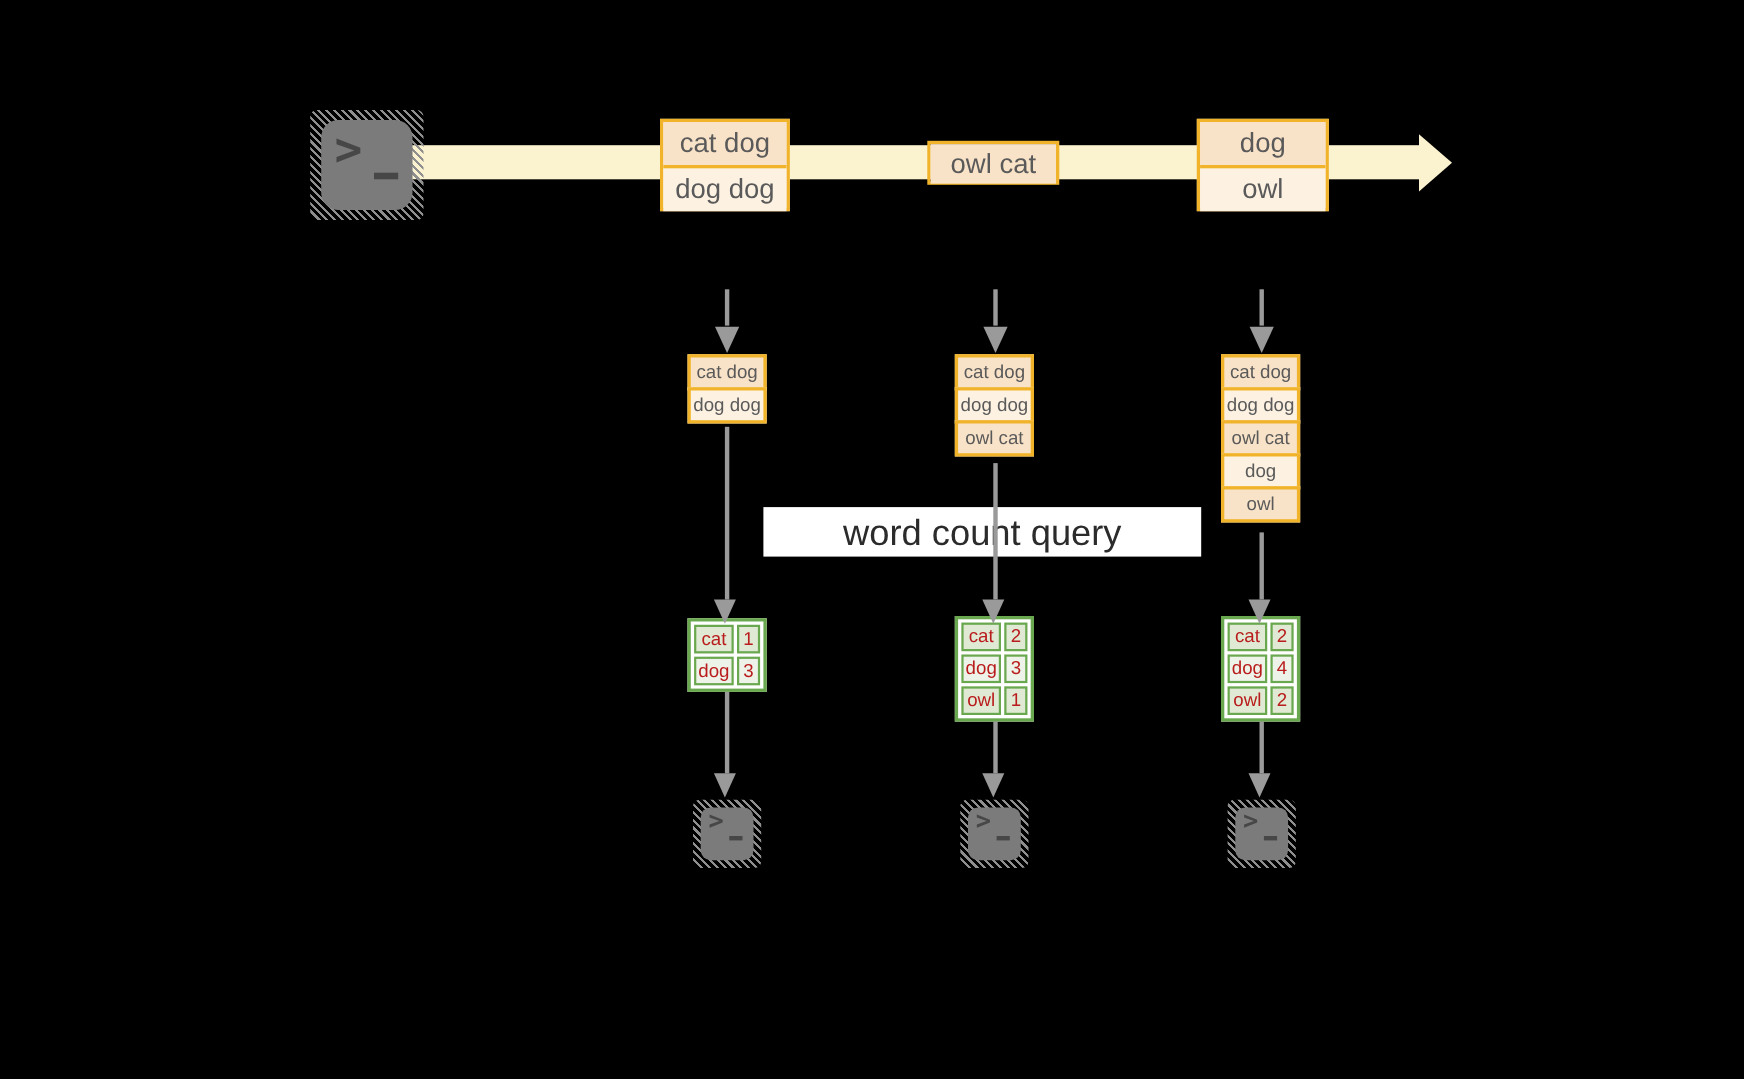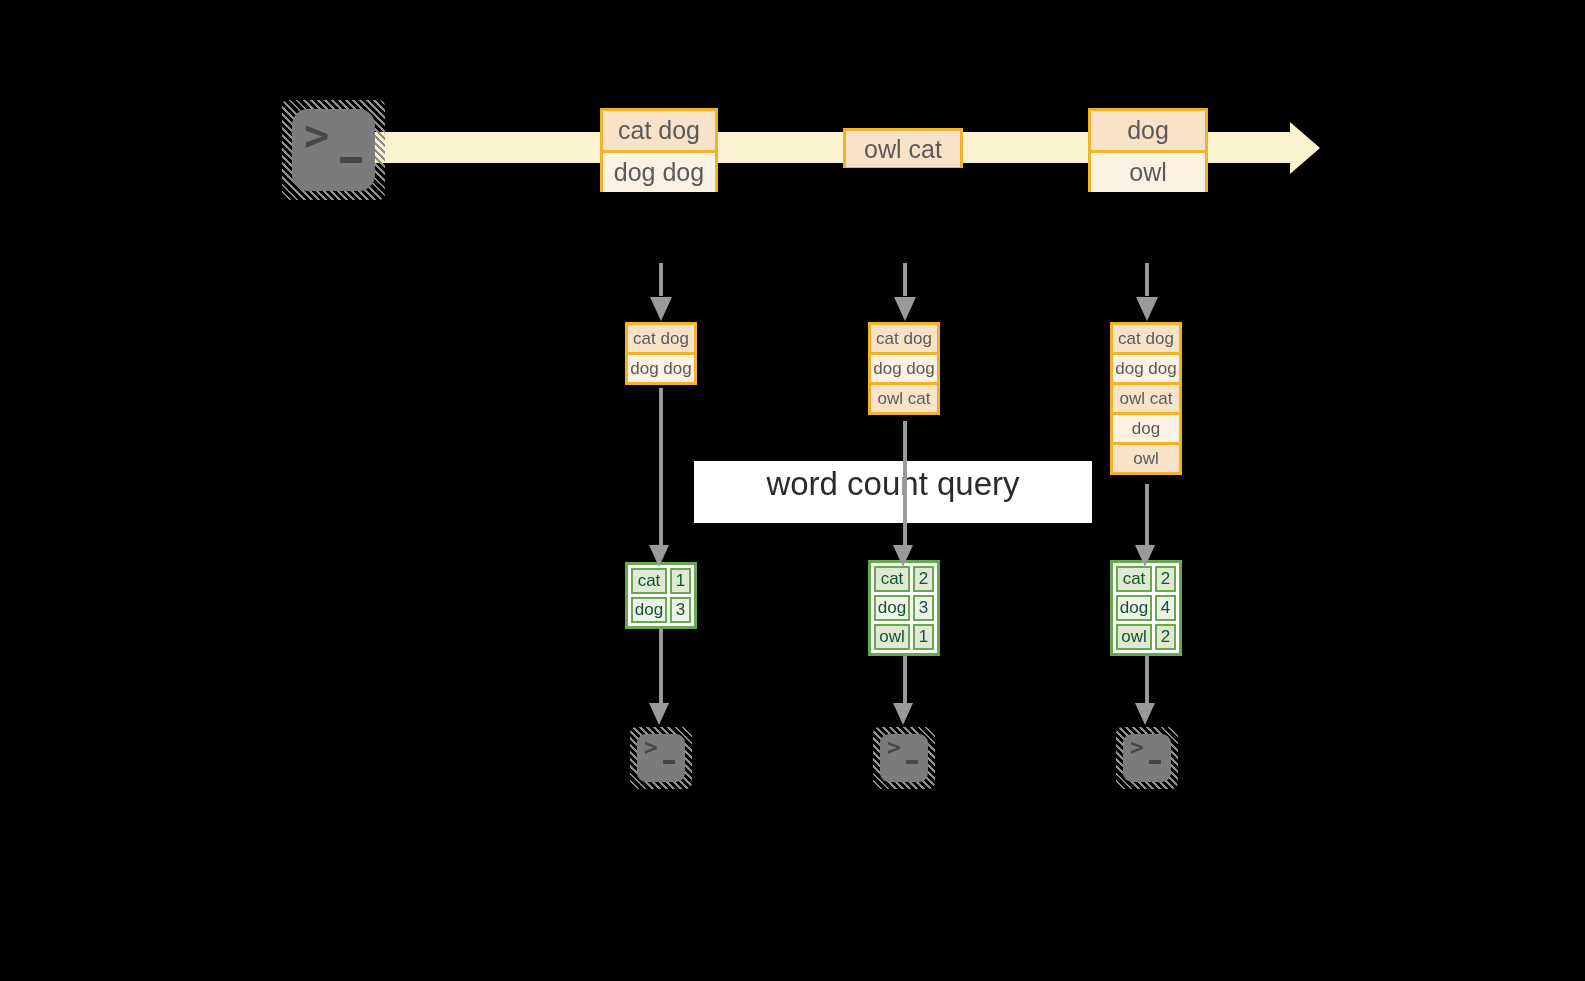--- a/index.html
+++ b/index.html
@@ -38,29 +38,29 @@
   .srow{box-sizing:border-box;height:33px;line-height:27px;border:3px solid #f0b32a;
     text-align:center;font-size:17px;color:#5a5a5a;}
   .srow + .srow{margin-top:-3px;}
   .srow.fa{background:#f9e3c8;}
   .srow.fb{background:#fdf2e2;}
   
   .vline{position:absolute;width:4px;background:#9a9a9a;z-index:3;}
   .vhead{position:absolute;width:0;height:0;z-index:3;
     border-left:10px solid transparent;border-right:10px solid transparent;border-top:22px solid #9a9a9a;}
   
-  .querybox{position:absolute;left:694px;top:461px;width:398px;height:62px;background:#ffffff;z-index:2;
+  .querybox{position:absolute;left:694px;top:461px;width:398px;height:45px;background:#ffffff;z-index:2;
     text-align:center;line-height:46px;font-size:33px;color:#2b2b2b;}
   
   .gtable{position:absolute;top:560px;width:72px;box-sizing:border-box;z-index:2;
     border:3px solid #6aa84f;background:#ffffff;padding:3px;display:grid;
     grid-template-columns:1fr 21px;gap:3px;}
   .gtable.two{top:562px;}
   .gcell{box-sizing:border-box;border:2px solid #6aa84f;height:26px;line-height:22px;
-    text-align:center;font-size:17px;color:#14532d;}
+    text-align:center;font-size:17px;color:#b91c1c;}
   .gcell.fa{background:#dfe9d3;}
   .gcell.fb{background:#eef3e9;}
 </style>
 </head>
 <body>
 
 <div class="canvas">
 
   <div class="band"></div>
   <div class="band-head"></div>

